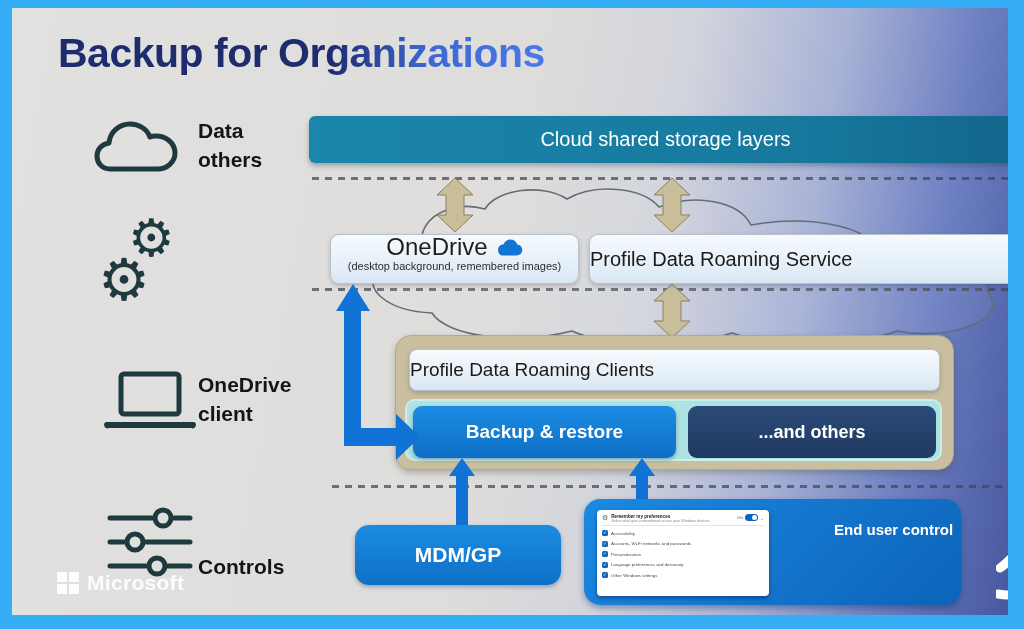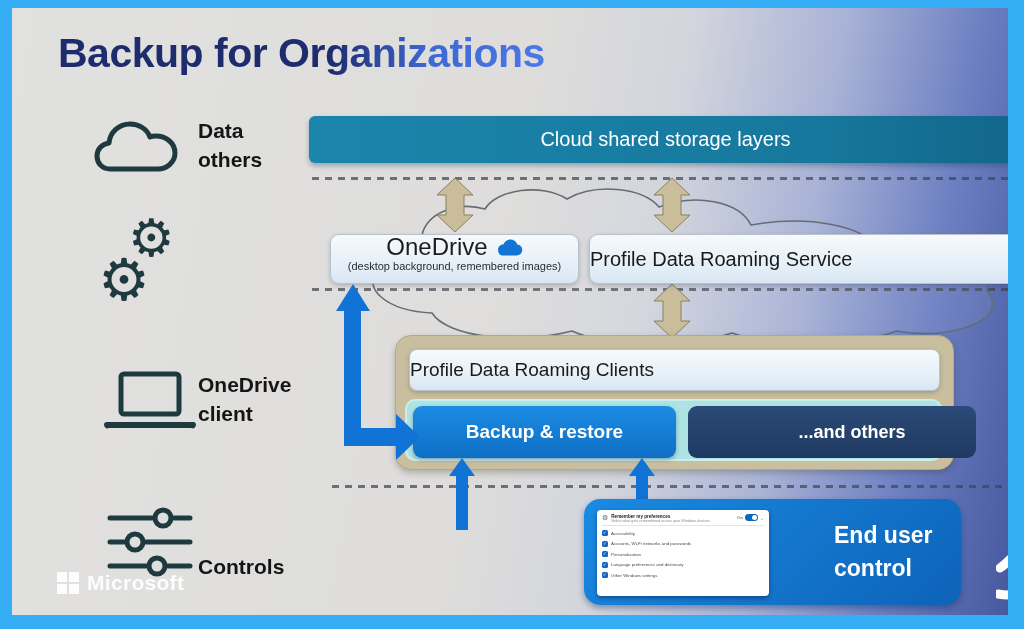--- a/index.html
+++ b/index.html
@@ -49,21 +49,21 @@
     background:#c9bf9e;border:1px solid #b3a987;box-shadow:0 3px 6px rgba(60,60,40,.3);
   }
   #cyan-strip{
     left:393px;top:391px;width:537px;height:62px;border-radius:10px;
     background:#aee3e3;border:2px solid #c8efee;box-sizing:border-box;
   }
   #navy-btn{
     left:676px;top:398px;width:248px;height:52px;border-radius:9px;
     background:linear-gradient(180deg,#2b4a77 0%,#1f3a61 100%);
     display:flex;align-items:center;justify-content:center;
-    color:#fff;font-size:18px;font-weight:bold;padding-left:40px;
+    color:#fff;font-size:18px;font-weight:bold;
   }
   #euc-box{
     left:572px;top:491px;width:377px;height:106px;border-radius:16px;
     background:linear-gradient(135deg,#1a8ae2 0%,#0d63b8 100%);
     box-shadow:0 3px 6px rgba(10,40,90,.4);
   }
   
   #settings-panel{
     left:13px;top:11px;width:172px;height:86px;background:#fff;border-radius:4px;
     box-shadow:0 2px 4px rgba(0,0,40,.4);padding:4px 5px;box-sizing:border-box;
@@ -182,20 +182,23 @@
     <polygon points="17,0 34,27 25,27 25,144 60,144 60,130 84,153 60,176 60,162 8,162 8,27 0,27" fill="#1273d6"></polygon>
   </svg>
 
   <svg class="abs" style="left:437px;top:450px;" width="26" height="72" viewBox="0 0 26 72">
     <polygon points="13,0 26,18 19,18 19,72 7,72 7,18 0,18" fill="#1273d6"></polygon>
   </svg>
   <svg class="abs" style="left:617px;top:450px;" width="26" height="50" viewBox="0 0 26 50">
     <polygon points="13,0 26,18 19,18 19,50 7,50 7,18 0,18" fill="#1273d6"></polygon>
   </svg>
 
+  <div class="abs bluebtn" style="left:343px;top:517px;width:206px;height:60px;font-size:21px;border-radius:14px;">
+    <span>MDM/GP</span>
+  </div>
 
   <div id="euc-box" class="abs">
     <div id="settings-panel" class="abs">
       <div class="sp-header">
         <span style="font-size:7px;color:#666;line-height:1;">⚙</span>
         <div>
           <div class="sp-title">Remember my preferences</div>
           <div class="sp-sub">Select what gets remembered across your Windows devices</div>
         </div>
         <div class="sp-right">
@@ -220,21 +223,21 @@
         <div class="sp-item">
           <span class="sp-check">✓</span>
           <span class="sp-item-label">Language preferences and dictionary</span>
         </div>
         <div class="sp-item">
           <span class="sp-check">✓</span>
           <span class="sp-item-label">Other Windows settings</span>
         </div>
       </div>
     </div>
-    <div class="abs" style="left:250px;top:20px;width:120px;color:#fff;font-size:23px;font-weight:bold;line-height:1.45;">End user control</div>
+    <div class="abs" style="left:250px;top:20px;width:120px;color:#fff;font-size:15px;font-weight:bold;line-height:1.45;">End user control</div>
   </div>
 
   <svg class="abs" style="left:984px;top:518px;" width="40" height="80" viewBox="0 0 40 80">
     <path d="M32 4 C24 22 20 30 4 42" stroke="#fff" stroke-width="9" fill="none" stroke-linecap="round"></path>
     <path d="M36 64 C22 70 14 70 2 68" stroke="#fff" stroke-width="9" fill="none" stroke-linecap="round"></path>
   </svg>
 
 </div>
 
 </body></html>

